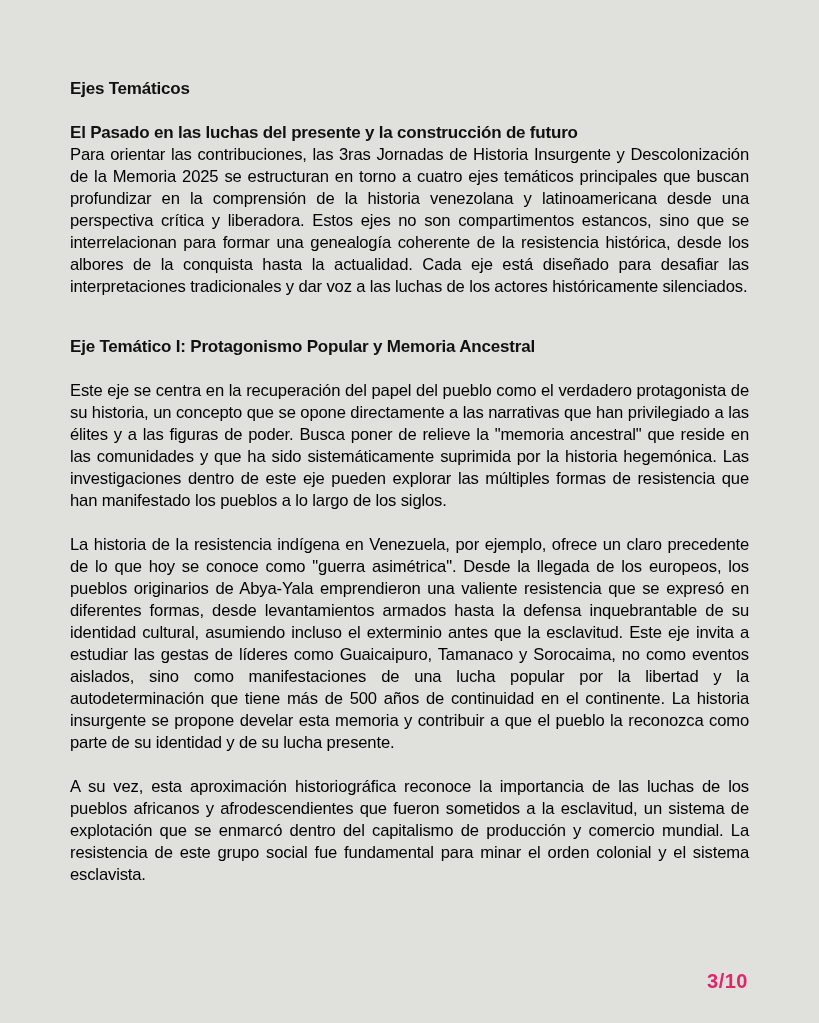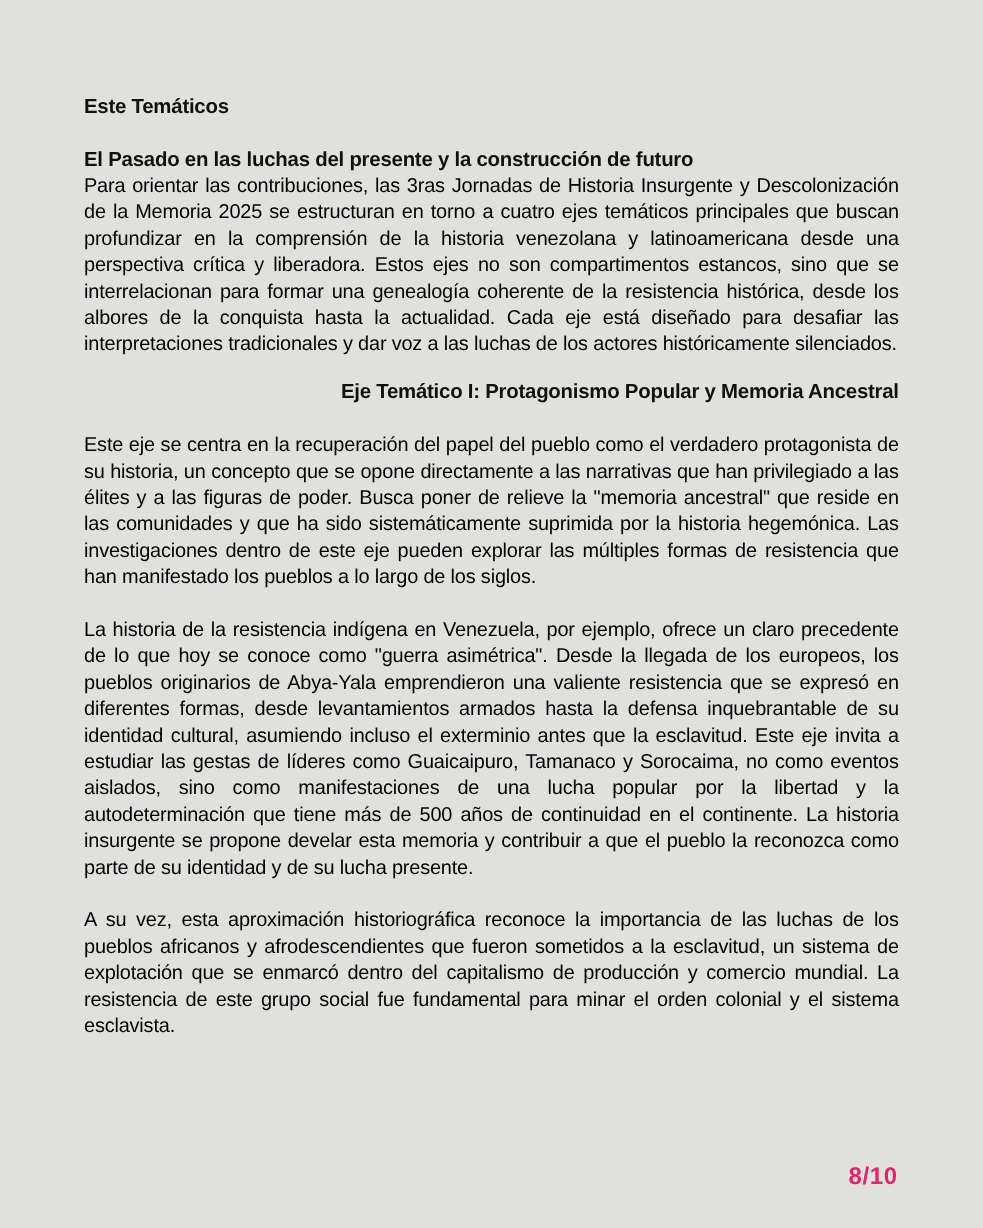--- a/index.html
+++ b/index.html
@@ -40,42 +40,41 @@
     line-height: 22px;
     text-align: justify;
     margin: 0;
     color: #000000;
     letter-spacing: -0.15px;
   }
   .para.gap-after {
     margin-bottom: 22px;
   }
   .heading.section {
-    margin-top: 18px;
+    margin-top: 38px;
     margin-bottom: 22px;
-    text-align: right;
   }
   .page-number {
     position: absolute;
     right: 71px;
     top: 970px;
     font-size: 20px;
     font-weight: bold;
     color: #e0256a;
     letter-spacing: 0.5px;
   }
 </style>
 </head>
 <body>
 
 <div class="page">
-  <h1 class="heading main">Este Temáticos</h1>
+  <h1 class="heading main">Ejes Temáticos</h1>
 
   <h2 class="heading sub">El Pasado en las luchas del presente y la construcción de futuro</h2>
   <p class="para">Para orientar las contribuciones, las 3ras Jornadas de Historia Insurgente y Descolonización de la Memoria 2025 se estructuran en torno a cuatro ejes temáticos principales que buscan profundizar en la comprensión de la historia venezolana y latinoamericana desde una perspectiva crítica y liberadora. Estos ejes no son compartimentos estancos, sino que se interrelacionan para formar una genealogía coherente de la resistencia histórica, desde los albores de la conquista hasta la actualidad. Cada eje está diseñado para desafiar las interpretaciones tradicionales y dar voz a las luchas de los actores históricamente silenciados.</p>
 
   <h2 class="heading section">Eje Temático I: Protagonismo Popular y Memoria Ancestral</h2>
   <p class="para gap-after">Este eje se centra en la recuperación del papel del pueblo como el verdadero protagonista de su historia, un concepto que se opone directamente a las narrativas que han privilegiado a las élites y a las figuras de poder. Busca poner de relieve la "memoria ancestral" que reside en las comunidades y que ha sido sistemáticamente suprimida por la historia hegemónica. Las investigaciones dentro de este eje pueden explorar las múltiples formas de resistencia que han manifestado los pueblos a lo largo de los siglos.</p>
   <p class="para gap-after">La historia de la resistencia indígena en Venezuela, por ejemplo, ofrece un claro precedente de lo que hoy se conoce como "guerra asimétrica". Desde la llegada de los europeos, los pueblos originarios de Abya-Yala emprendieron una valiente resistencia que se expresó en diferentes formas, desde levantamientos armados hasta la defensa inquebrantable de su identidad cultural, asumiendo incluso el exterminio antes que la esclavitud. Este eje invita a estudiar las gestas de líderes como Guaicaipuro, Tamanaco y Sorocaima, no como eventos aislados, sino como manifestaciones de una lucha popular por la libertad y la autodeterminación que tiene más de 500 años de continuidad en el continente. La historia insurgente se propone develar esta memoria y contribuir a que el pueblo la reconozca como parte de su identidad y de su lucha presente.</p>
   <p class="para">A su vez, esta aproximación historiográfica reconoce la importancia de las luchas de los pueblos africanos y afrodescendientes que fueron sometidos a la esclavitud, un sistema de explotación que se enmarcó dentro del capitalismo de producción y comercio mundial. La resistencia de este grupo social fue fundamental para minar el orden colonial y el sistema esclavista.</p>
 </div>
 
-<div class="page-number">8/10</div>
+<div class="page-number">3/10</div>
 
 </body></html>

